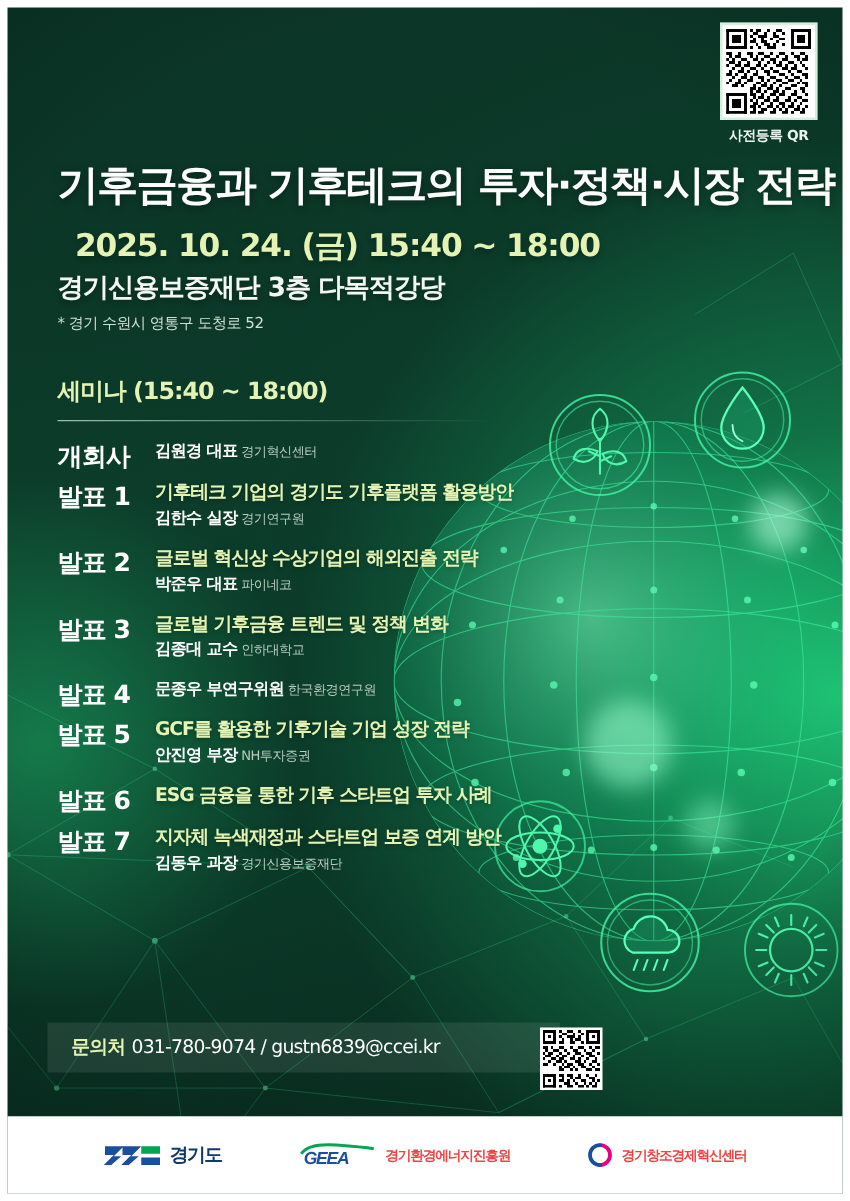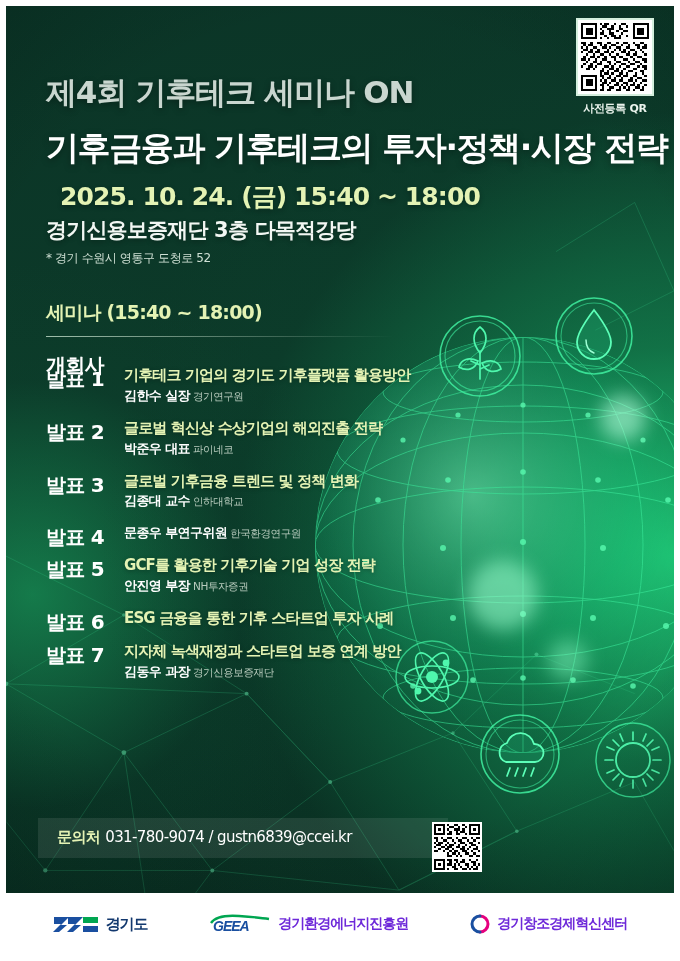--- a/index.html
+++ b/index.html
@@ -72,21 +72,21 @@
   .c1{font-size:15px;color:#ffffff;letter-spacing:-.6px;white-space:nowrap;}
   .c1 b{color:#e4f3b4;font-weight:bold;margin-right:5px;}
   .c2{margin-top:6px;font-size:14.5px;color:#ffffff;letter-spacing:-.7px;white-space:nowrap;}
   .c2 .play{display:inline-block;margin-left:7px;font-size:13px;vertical-align:1px;}
   .qr2{position:absolute;left:432px;top:822px;width:50px;height:50px;background:#fff;padding:2px;box-sizing:border-box;}
 
   .footer{position:absolute;left:6px;right:6px;bottom:6px;height:62px;background:#ffffff;
           display:flex;align-items:center;justify-content:center;gap:62px;z-index:40;}
   .logo{display:flex;align-items:center;gap:7px;}
   .logo .lt{font-size:15px;font-weight:bold;color:#12386e;letter-spacing:-1.2px;white-space:nowrap;}
-  .logo .lt2{font-size:14px;font-weight:bold;color:#6d28d9;letter-spacing:-1px;white-space:nowrap;}
+  .logo .lt2{font-size:11px;font-weight:bold;color:#ef4444;letter-spacing:-1px;white-space:nowrap;}
 </style>
 </head>
 <body>
 
 <div class="poster">
 
   <div class="bg-base"></div>
 
   <svg class="net" viewBox="0 0 680 961" preserveAspectRatio="none">
     <g stroke="#3ee89a" stroke-width="0.7" fill="none" opacity="0.5">
@@ -463,33 +463,35 @@
             <rect x="15" y="28" width="2" height="1"></rect>
               <rect x="19" y="28" width="2" height="1"></rect>
             <rect x="22" y="28" width="1" height="1"></rect>
               <rect x="25" y="28" width="2" height="1"></rect>
           </g>
         </svg>
       </div>
       <div class="qr-cap">사전등록 QR</div>
     </div>
 
-    <div class="t1">제4회 기후테크 세미나 ON</div>
     <div class="t2">기후금융과 기후테크의 투자·정책·시장 전략</div>
     <div class="t3">2025. 10. 24. (금) 15:40 ~ 18:00</div>
     <div class="t4">경기신용보증재단 3층 다목적강당</div>
     <div class="t5">* 경기 수원시 영통구 도청로 52</div>
 
     <div class="sec-head">세미나 (15:40 ~ 18:00)</div>
     <div class="sec-rule"></div>
 
     <div class="prog">
 
       <div class="row open">
         <div class="lbl">개회사</div>
+        <div class="body">
+          <div class="spk"><span>김원경 대표</span><span class="aff">경기혁신센터</span></div>
+        </div>
       </div>
 
       <div class="row">
         <div class="lbl">발표 1</div>
         <div class="body">
           <div class="ttl">기후테크 기업의 경기도 기후플랫폼 활용방안</div>
           <div class="spk"><span>김한수 실장</span><span class="aff">경기연구원</span></div>
         </div>
       </div>
 

